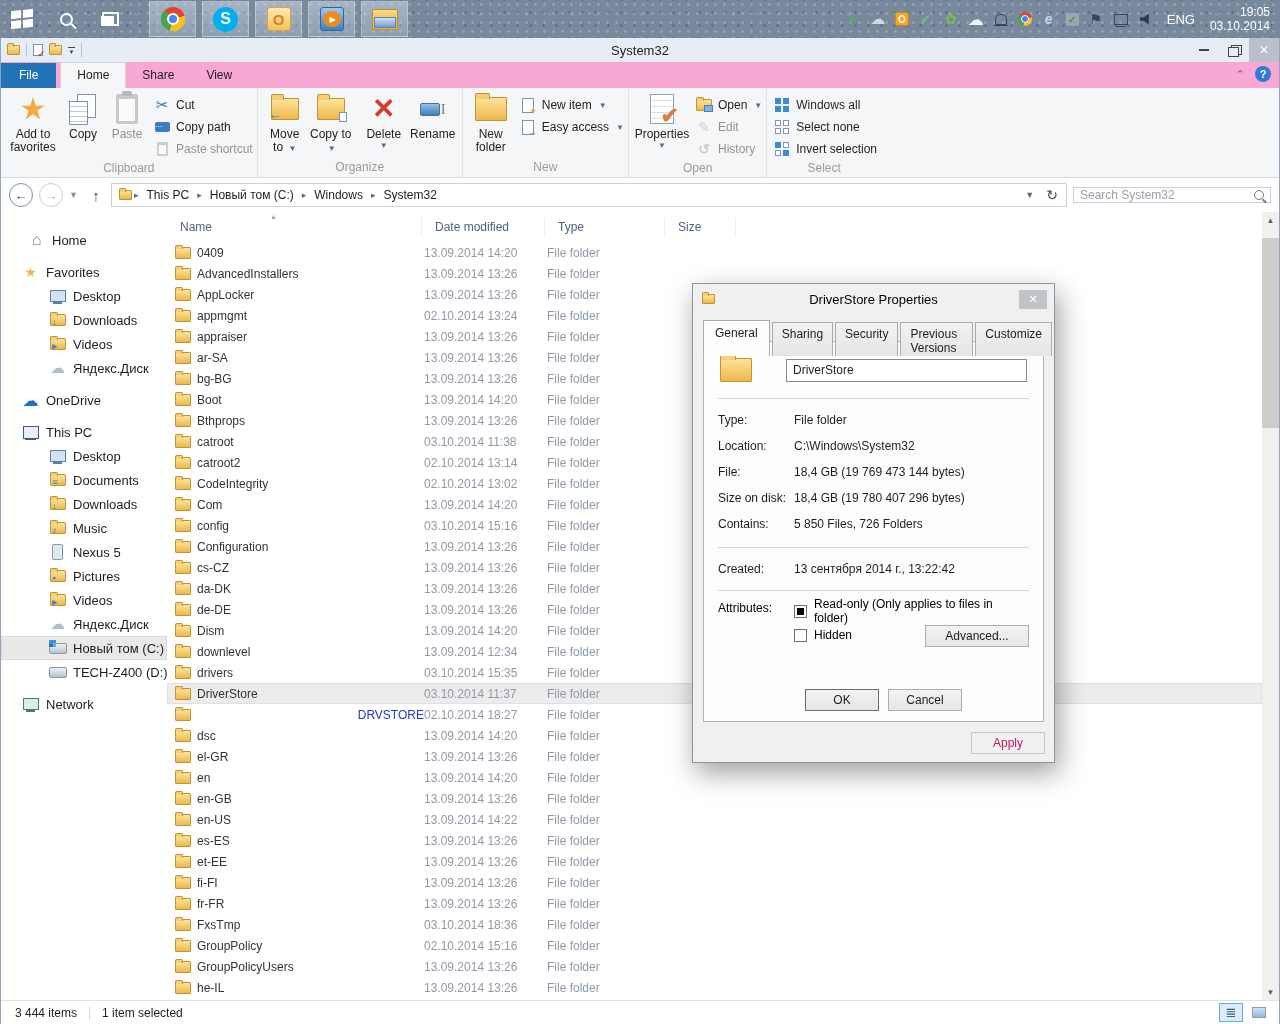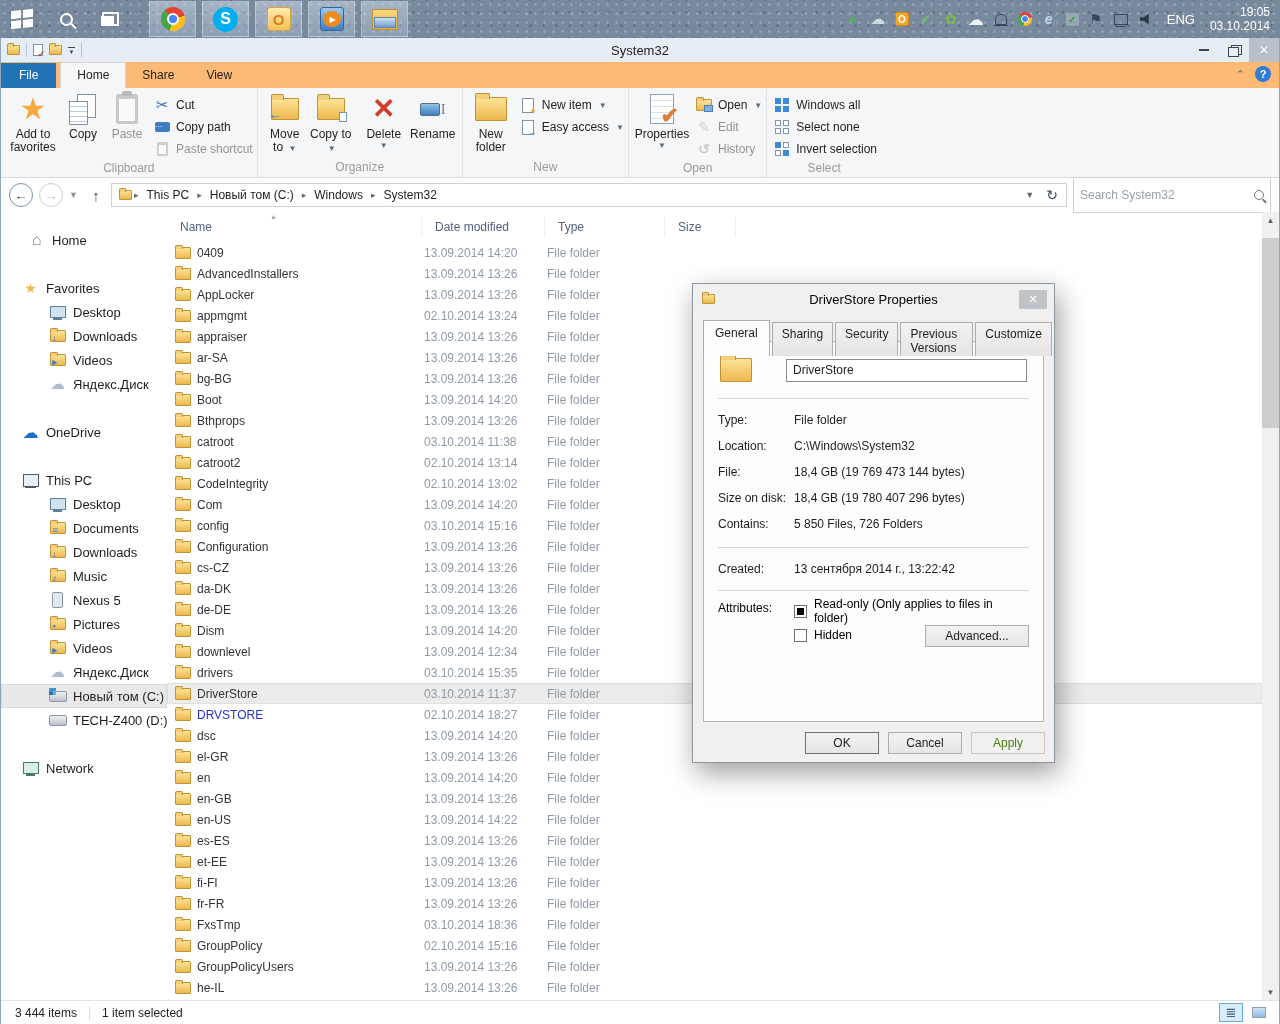--- a/index.html
+++ b/index.html
@@ -69,21 +69,21 @@
   .qat-sep { width:1px; height:14px; background:#b9c4d2; }
   .title { position:absolute; left:0; right:0; text-align:center; font-size:13px; color:#1e1e1e; pointer-events:none; }
   .wcs { margin-left:auto; display:flex; height:24px; }
   .wc { width:30px; height:24px; display:flex; align-items:center; justify-content:center; position:relative; }
   .wc-min::before { content:''; width:10px; height:2px; background:#444; }
   .wc-max::before { content:''; width:9px; height:8px; border:1px solid #444; position:absolute; top:7px; left:12px; }
   .wc-max::after { content:''; width:9px; height:8px; border:1px solid #444; background:#e7edf5; position:absolute; top:9px; left:9px; }
   .wc-close { background:#b9c0ca; }
   .wc-close::before { content:'✕'; color:#fff; font-size:12px; }
 
-  .menubar { height:26px; background:#fdba74; display:flex; align-items:flex-end; position:relative; flex:0 0 auto; }
+  .menubar { height:26px; background:#f9a8d4; display:flex; align-items:flex-end; position:relative; flex:0 0 auto; }
   .mtab { font-size:12px; padding:5px 16px 6px; color:#1e1e1e; }
   .mtab-file { background:#2273b8; color:#fff; padding:5px 18px 6px; margin-right:4px; }
   .mtab-active { border:1px solid #d5d5d5; border-bottom:none; background:#f5f6f7; }
   .mb-right { position:absolute; right:8px; top:4px; display:flex; gap:10px; align-items:center; }
   .chev-up { color:#5f6a75; font-size:11px; }
   .help-q { width:16px; height:16px; border-radius:50%; background:#2e7cd6; color:#fff; font-size:11px; font-weight:bold; display:flex; align-items:center; justify-content:center; }
 
   .ribbon { height:90px; background:#f5f6f7; border-bottom:1px solid #d8d9da; display:flex; flex:0 0 auto; }
   .rgroup { display:flex; flex-direction:column; border-right:1px solid #e2e3e5; }
   .rc { flex:1; display:flex; align-items:flex-start; padding:3px 4px 0; }
@@ -140,31 +140,31 @@
   .navbtn { width:24px; height:24px; border-radius:50%; display:flex; align-items:center; justify-content:center; font-size:13px; }
   .nav-back { border:1px solid #7a8fae; color:#3c4a5a; }
   .nav-fwd { border:1px solid #c9ced4; color:#b9bfc5; }
   .nav-dd { color:#8a939c; font-size:9px; width:12px; }
   .nav-up { color:#3c4a5a; font-size:15px; width:18px; text-align:center; }
   .crumbbar { flex:1; height:24px; border:1px solid #ccd1d7; background:#fff; display:flex; align-items:center; padding:0 4px; gap:2px; }
   .crumb { font-size:12px; color:#1e1e1e; padding:0 6px; white-space:nowrap; }
   .crumb-sep { color:#5f6a75; font-size:9px; }
   .crumb-dd { margin-left:auto; color:#5f6a75; font-size:9px; padding:0 6px; }
   .refresh { color:#3c4a5a; font-size:14px; padding:0 4px; }
-  .searchbox { width:198px; height:36px; border:1px solid #ccd1d7; display:flex; align-items:center; padding:0 6px; }
+  .searchbox { width:198px; height:16px; border:1px solid #ccd1d7; display:flex; align-items:center; padding:0 6px; }
   .searchbox input { flex:1; border:none; outline:none; font-size:12px; color:#444; font-family:"Liberation Sans",sans-serif; }
   .searchbox input::placeholder { color:#9aa2aa; }
   .s-mag { width:10px; height:10px; border:1.5px solid #70797f; border-radius:50%; position:relative; flex:0 0 auto; }
   .s-mag::after { content:''; position:absolute; width:5px; height:1.5px; background:#70797f; transform:rotate(45deg); right:-4px; bottom:-2px; }
 
   .main { flex:1; display:flex; overflow:hidden; position:relative; }
   .sidebar { width:166px; flex:0 0 auto; padding-top:16px; overflow:hidden; }
   .side-item { display:flex; align-items:center; height:24px; padding-left:26px; font-size:13px; color:#1e1e1e; white-space:nowrap; }
   .side-item.ind { padding-left:47px; }
-  .side-item.gap { margin-top:24px;padding-left:20px; }
+  .side-item.gap { margin-top:8px;padding-left:20px; }
   .side-item.sel { background:#e9e9e9; box-shadow:inset 0 0 0 1px #d9d9d9; }
   .sico { width:19px; height:16px; margin-right:6px; position:relative; display:inline-flex; align-items:center; justify-content:center; flex:0 0 auto; }
   .i-home::before { content:'⌂'; color:#7c8aa0; font-size:16px; }
   .i-fav::before { content:'★'; color:#edba55; font-size:14px; }
   .i-monitor::before { content:''; width:14px; height:10px; border:1px solid #5f7f9e; background:#cfe3f4; display:block; }
   .i-monitor::after { content:''; position:absolute; bottom:0; left:5px; width:9px; height:2px; background:#5f7f9e; }
   .i-pc::before { content:''; width:14px; height:11px; border:1px solid #4a5a6a; background:#e8eef5; display:block; }
   .i-pc::after { content:''; position:absolute; bottom:0; left:4px; width:11px; height:2px; background:#4a5a6a; }
   .sfold { width:16px; height:12px; }
   .s-ov { position:absolute; font-size:9px; font-weight:bold; bottom:-2px; left:2px; }
@@ -182,21 +182,21 @@
   .colh { padding-left:13px; border-right:1px solid #eceef1; height:18px; line-height:18px; }
   .colh.c0 { width:255px; }
   .colh.c1 { width:123px; }
   .colh.c2 { width:120px; }
   .colh.c3 { width:71px; }
   .sortmark { position:absolute; left:103px; top:1px; font-size:7px; color:#9aa6b5; }
   .frow { display:flex; align-items:center; height:21px; font-size:12px; }
   .frow.sel { background:#ececec; box-shadow:inset 0 0 0 1px #e0e0e0; }
   .fico { margin-left:8px; margin-right:6px; flex:0 0 auto; }
   .fname { width:227px; color:#333; white-space:nowrap; overflow:hidden; }
-  .frow.comp .fname { color:#2633d0; }
+  .frow.comp .fname { color:#2633d0;text-align:right; }
   .fdate { width:123px; color:#8f9aa6; }
   .ftype { width:120px; color:#8f9aa6; }
 
   .scrollbar { width:17px; flex:0 0 auto; background:#f0f0f0; display:flex; flex-direction:column; align-items:center; }
   .sb-arrow { color:#606060; font-size:8px; height:16px; display:flex; align-items:center; }
   .sb-track { flex:1; width:100%; position:relative; }
   .sb-thumb { position:absolute; top:10px; left:0; width:100%; height:190px; background:#cdcdcd; }
 
   .statusbar { height:24px; border-top:1px solid #e0e3e6; display:flex; align-items:center; padding:0 8px 0 14px; font-size:12px; color:#1e1e1e; flex:0 0 auto; }
   .st-div { width:1px; height:14px; background:#d9d9d9; margin:0 12px; }
@@ -224,21 +224,21 @@
   .dattr { display:flex; margin-top:6px; }
   .dattr-l { width:76px; flex:0 0 auto; padding-top:2px; }
   .dattr-r { flex:1; }
   .cbrow { display:flex; align-items:center; gap:7px; height:24px; }
   .cb { width:13px; height:13px; border:1px solid #707070; background:#fff; flex:0 0 auto; display:flex; align-items:center; justify-content:center; }
   .cb.ind::before { content:''; width:7px; height:7px; background:#000; display:block; }
   .adv-row { display:flex; justify-content:flex-end; margin-top:-22px; }
   .btn { height:22px; min-width:74px; background:linear-gradient(#f2f2f2,#e6e6e6); border:1px solid #adadad; font-size:12px; color:#1e1e1e;
     display:inline-flex; align-items:center; justify-content:center; font-family:"Liberation Sans",sans-serif; padding:0 10px; }
   .btn.default { border-color:#6e6e6e; }
-  .btn.disabled { background:#f1f1f1; border-color:#c6c6c6; color:#4d7c0f; }
+  .btn.disabled { background:#f1f1f1; border-color:#c6c6c6; color:#be185d;margin-top:43px; }
   .dlg-buttons { position:absolute; left:0; right:0; bottom:8px; display:flex; justify-content:flex-end; gap:9px; padding-right:9px; }
   .qpage { width:10px; height:12px; background:#fff; border:1px solid #7c92ad; position:relative; }
   .qpage::after { content:'✓'; position:absolute; right:-3px; bottom:-4px; color:#c23a2a; font-size:9px; font-weight:bold; }
   .qat-dd { display:flex; flex-direction:column; align-items:center; font-size:6px; color:#444; line-height:4px; }
   .qat-dd::before { content:''; width:7px; height:1px; background:#444; margin-bottom:2px; }
 </style>
 </head>
 <body>
 
 <div class="desktop">

